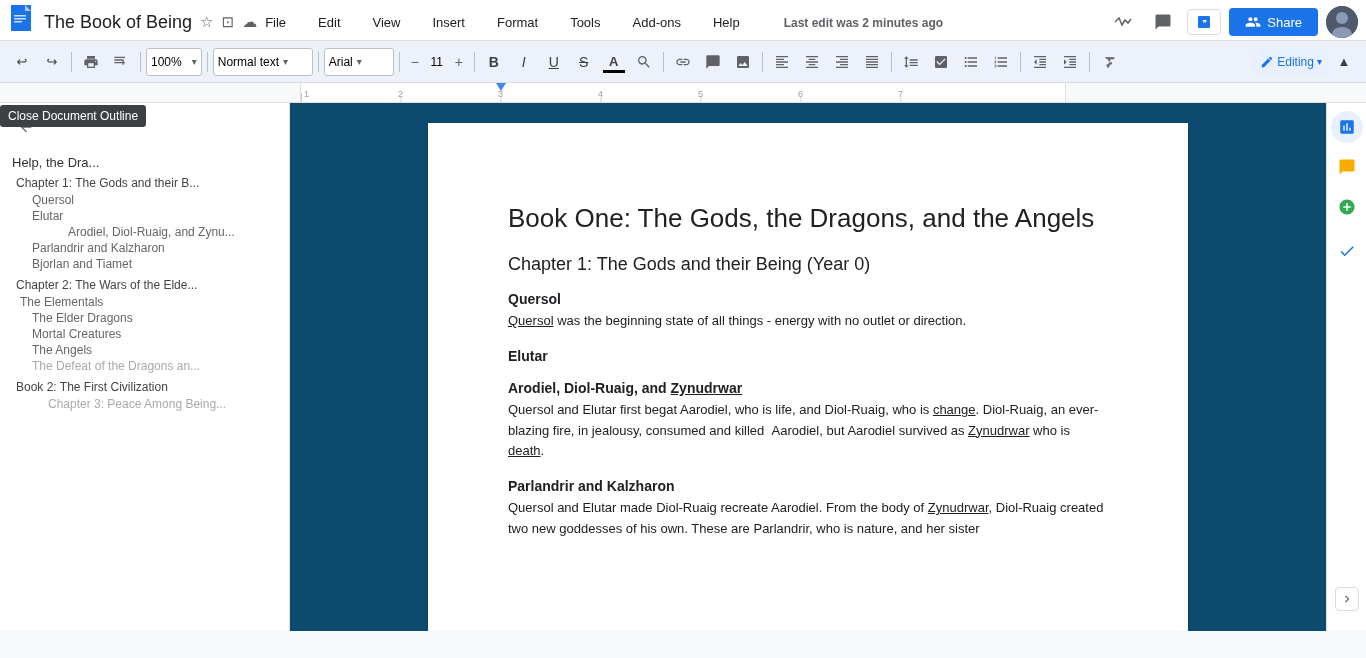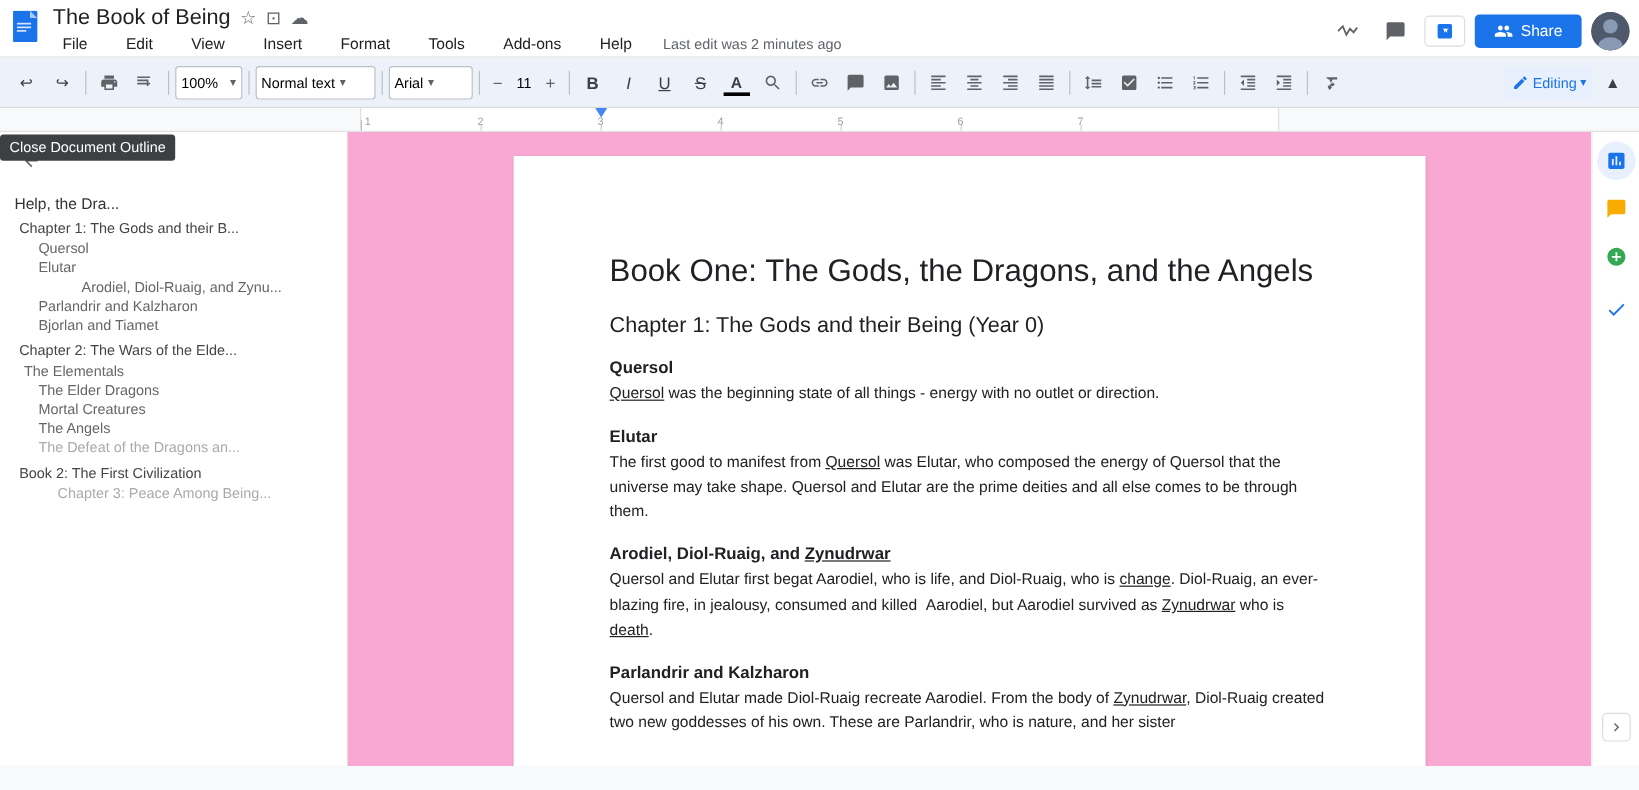--- a/index.html
+++ b/index.html
@@ -42,21 +42,21 @@
     #sidebar { width: 290px; background: white; border-right: 1px solid #e0e0e0; overflow-y: auto; padding: 0; flex-shrink: 0; position: relative; }
     #sidebar-header { display: flex; align-items: center; padding: 10px 12px; gap: 8px; }
     #close-outline-btn { width: 28px; height: 28px; display: flex; align-items: center; justify-content: center; border-radius: 50%; cursor: pointer; color: #5f6368; }
     #outline-tooltip { position: absolute; top: 2px; left: 0; background: #3c4043; color: white; font-size: 12px; padding: 4px 8px; border-radius: 3px; white-space: nowrap; z-index: 100; }
     .outline-section { padding: 4px 12px 4px 12px; font-size: 13px; color: #202124; cursor: pointer; }
     .outline-h2 { font-size: 12px; color: #444; padding-left: 24px; padding-top: 2px; padding-bottom: 2px; }
     .outline-h3 { font-size: 12px; color: #666; padding-left: 36px; padding-top: 1px; padding-bottom: 1px; }
     .outline-grayed { color: #aaa; }
 
     
-    #doc-area { flex: 1; background: #f9a8d4; overflow-y: auto; display: flex; flex-direction: column; align-items: center; padding: 20px 0; }
+    #doc-area { flex: 1; background: #0c4a6e; overflow-y: auto; display: flex; flex-direction: column; align-items: center; padding: 20px 0; }
     #page { background: white; width: 760px; min-height: 900px; padding: 80px 80px; box-shadow: 0 1px 3px rgba(0,0,0,0.2); position: relative; }
 
     
     #right-panel { width: 40px; background: white; border-left: 1px solid #e0e0e0; display: flex; flex-direction: column; align-items: center; padding: 8px 0; gap: 8px; }
     .rp-icon { width: 32px; height: 32px; display: flex; align-items: center; justify-content: center; border-radius: 50%; cursor: pointer; color: #5f6368; font-size: 16px; }
     #expand-btn { width: 24px; height: 24px; background: #fff; border: 1px solid #dadce0; border-radius: 4px; display: flex; align-items: center; justify-content: center; cursor: pointer; color: #5f6368; font-size: 12px; margin-top: auto; margin-bottom: 8px; }
 
     
     #page h1.book-title { font-size: 26px; font-weight: 400; color: #202124; margin-bottom: 20px; font-family: Arial, sans-serif; }
     #page h2.chapter-title { font-size: 18px; font-weight: 400; color: #202124; margin-bottom: 16px; }
@@ -86,38 +86,38 @@
       <svg viewBox="0 0 28 34" width="28" height="34">
         <rect x="2" y="0" width="20" height="26" rx="1" fill="#4285f4"></rect>
         <rect x="2" y="0" width="20" height="26" rx="1" fill="#1a73e8"></rect>
         <path d="M16 0 L22 6 L16 6 Z" fill="#a8c7fa"></path>
         <rect x="5" y="10" width="12" height="1.5" rx="0.5" fill="white" opacity="0.8"></rect>
         <rect x="5" y="13" width="12" height="1.5" rx="0.5" fill="white" opacity="0.8"></rect>
         <rect x="5" y="16" width="8" height="1.5" rx="0.5" fill="white" opacity="0.8"></rect>
       </svg>
     </div>
 
-    <div style="flex:1; display:flex; flex-direction:column;">
+    <div style="flex:1; display:flex; ">
       <div style="display:flex; align-items:center; gap:8px;">
         <span style="font-size:18px; color:#202124; font-weight:400; cursor:pointer;">The Book of Being</span>
         <span style="color:#5f6368; font-size:15px;">☆</span>
         <span style="color:#5f6368; font-size:15px;">⊡</span>
         <span style="color:#5f6368; font-size:15px;">☁</span>
       </div>
 
       <div style="display:flex; align-items:center; gap:16px; margin-top:1px;">
         <span class="menu-item">File</span>
         <span class="menu-item">Edit</span>
         <span class="menu-item">View</span>
         <span class="menu-item">Insert</span>
         <span class="menu-item">Format</span>
         <span class="menu-item">Tools</span>
         <span class="menu-item">Add-ons</span>
         <span class="menu-item">Help</span>
-        <span class="last-edit" style="margin-left:2px;">Last edit was 2 minutes ago</span>
+        <span class="last-edit" style="margin-left:20px;font-weight:bold;">Last edit was 2 minutes ago</span>
       </div>
     </div>
 
     <div style="display:flex; align-items:center; gap:8px;">
       <div class="tr-icon">
         <svg width="18" height="18" viewBox="0 0 18 18">
             <polyline points="1,9 5,5 8,12 11,7 14,10 17,6" fill="none" stroke="#5f6368" stroke-width="1.5"></polyline>
           </svg>
       </div>
       <div class="tr-icon">
@@ -389,23 +389,20 @@
 
       <div>
         <p class="section-heading">Quersol</p>
         <p class="body-text">
           <span class="underline-word">Quersol</span> <span>was the beginning state of all things - energy with no outlet or direction.</span>
         </p>
       </div>
 
       <div>
         <p class="section-heading">Elutar</p>
-        <p class="body-text">
-          The first good to manifest from <span class="underline-word">Quersol</span> was Elutar, who composed the energy of Quersol that the universe may take shape. Quersol and Elutar are the prime deities and all else comes to be through them.
-        </p>
       </div>
 
       <div>
         <p class="section-heading">Arodiel, Diol-Ruaig, and <span class="underline-word">Zynudrwar</span></p>
         <p class="body-text">
           Quersol and Elutar first begat Aarodiel, who is life, and Diol-Ruaig, who is <span class="underline-word">change</span>. Diol-Ruaig, an ever-blazing fire, in jealousy, consumed and killed &nbsp;Aarodiel, but Aarodiel survived as <span class="underline-word">Zynudrwar</span> who is <span class="underline-word">death</span>.
         </p>
       </div>
 
       <div>

